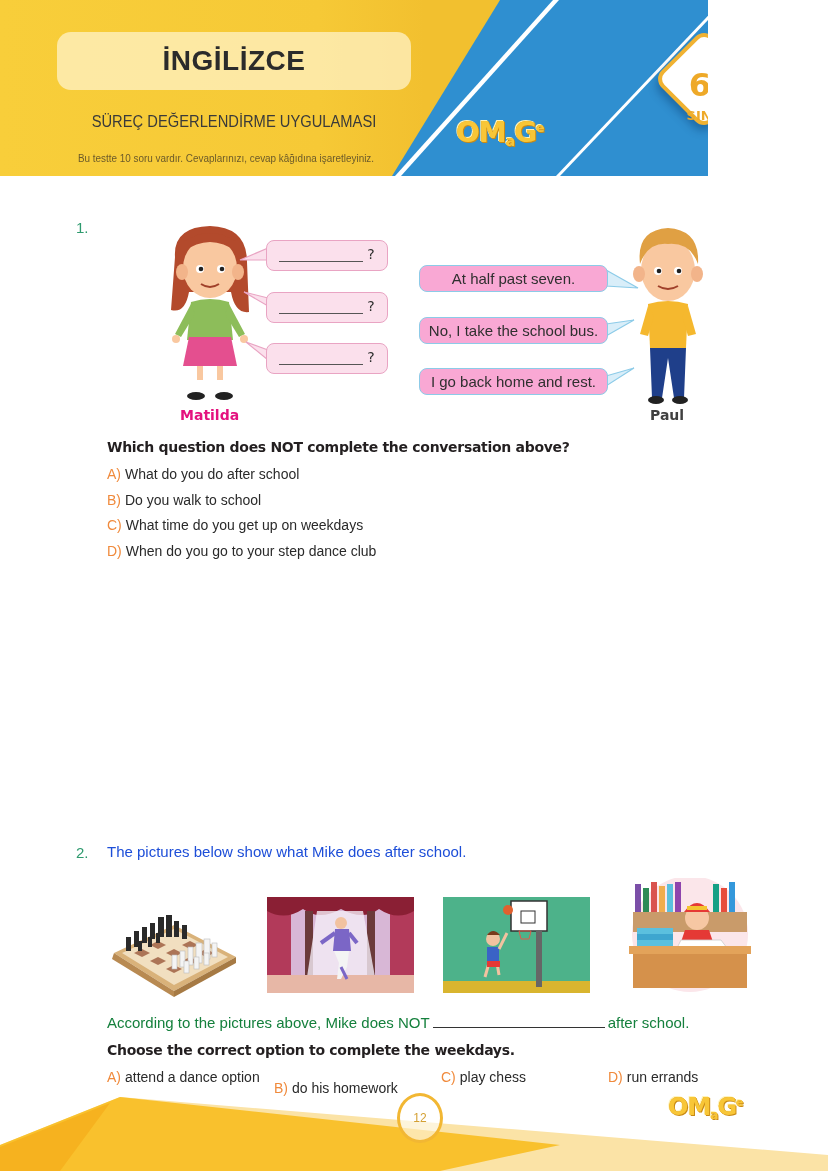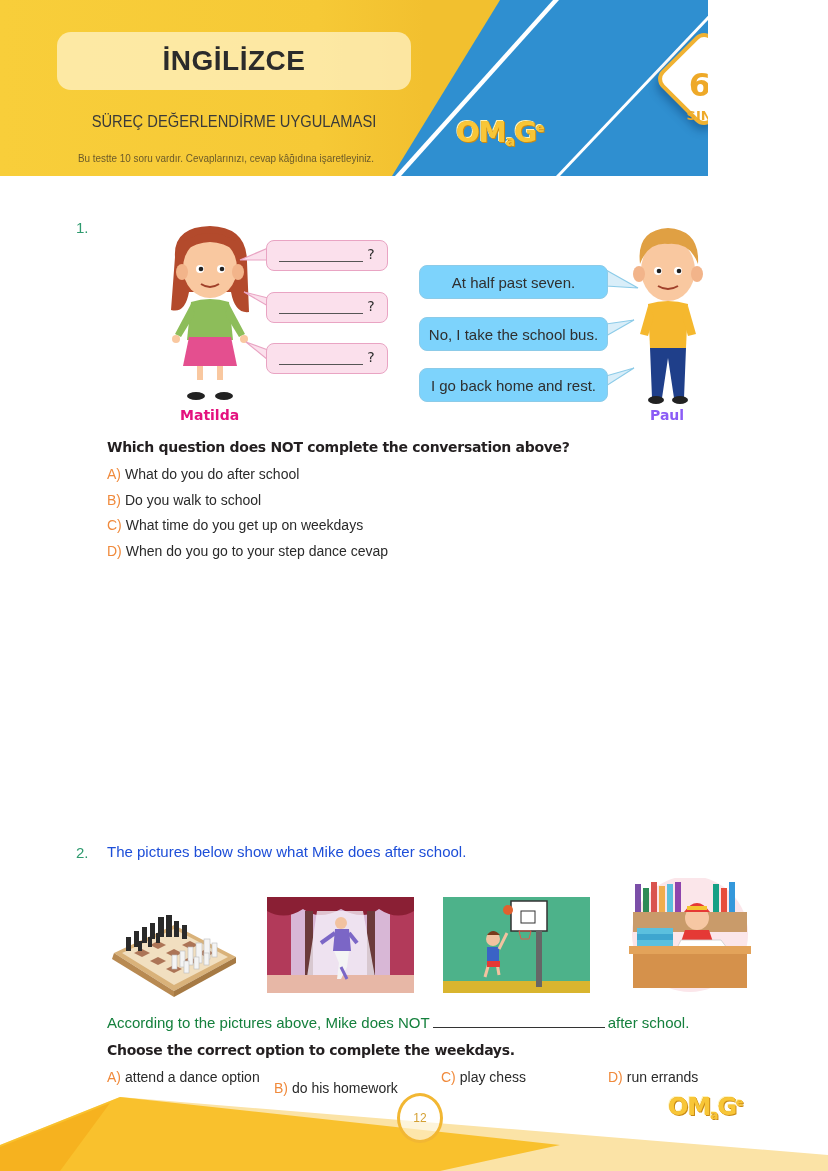--- a/index.html
+++ b/index.html
@@ -43,25 +43,25 @@
   .book-label { left: 741px; top: 163px; width: 48px; font-size: 4px; font-weight: normal; }
 
   
   .qnum { position: absolute; font-family: "Liberation Sans", sans-serif; font-size: 15px; color: #2e9a6e; }
   .q1num { left: 76px; top: 219px; }
   .q2num { left: 76px; top: 844px; }
 
   .character { position: absolute; }
   .name-label { position: absolute; font-family: "DejaVu Sans", sans-serif; font-weight: bold; font-size: 14px; }
   .name-matilda { left: 180px; top: 407px; color: #e4127f; }
-  .name-paul { left: 650px; top: 407px; color: #8b5cf6; }
+  .name-paul { left: 650px; top: 407px; color: #404040; }
 
   .bubble { position: absolute; border-radius: 8px; display: flex; align-items: center; justify-content: center; font-size: 14px; color: #2f2f2f; }
   .bubble.pink { background: #fbe0ec; border: 1.5px solid #e9a4c3; width: 122px; height: 31px; left: 266px; }
-  .bubble.blue { background: #7dd3fc; border: 1.5px solid #8ccbe8; width: 189px; height: 34px; left: 419px; font-family: "Liberation Sans", sans-serif; font-size: 15px; }
+  .bubble.blue { background: #f9a8d4; border: 1.5px solid #8ccbe8; width: 189px; height: 27px; left: 419px; font-family: "Liberation Sans", sans-serif; font-size: 15px; }
   .bubble .blank-line { display: inline-block; width: 84px; border-bottom: 1px solid #555; margin-right: 4px; height: 12px; }
   .bubble .qmark { font-size: 14px; margin-top: -4px; }
 
   .prompt-bold { position: absolute; font-family: "DejaVu Sans", sans-serif; font-weight: bold; font-size: 14px; color: #231f20; letter-spacing: -0.3px; }
   .q1-prompt { left: 107px; top: 439px; }
   .option { position: absolute; font-family: "Liberation Sans", sans-serif; font-size: 14px; color: #2a2a2a; }
   .option .letter { color: #f08a3c; margin-right: 4px; }
 
   
   .q2-intro { position: absolute; left: 107px; top: 843px; font-family: "Liberation Sans", sans-serif; font-size: 15px; color: #1d4ed8; }
@@ -177,21 +177,21 @@
   <ellipse cx="30" cy="176" rx="8" ry="4" fill="#222"></ellipse>
     <ellipse cx="54" cy="176" rx="8" ry="4" fill="#222"></ellipse>
 </svg>
 <div class="name-label name-paul">Paul</div>
 
 <div class="prompt-bold q1-prompt">Which question does NOT complete the conversation above?</div>
 
 <div class="option" style="left:107px; top:466px;"><span class="letter">A)</span><span>What do you do after school</span></div>
 <div class="option" style="left:107px; top:492px;"><span class="letter">B)</span><span>Do you walk to school</span></div>
 <div class="option" style="left:107px; top:517px;"><span class="letter">C)</span><span>What time do you get up on weekdays</span></div>
-<div class="option" style="left:107px; top:543px;"><span class="letter">D)</span><span>When do you go to your step dance cevap</span></div>
+<div class="option" style="left:107px; top:543px;"><span class="letter">D)</span><span>When do you go to your step dance club</span></div>
 
 <div class="qnum q2num">2.</div>
 <div class="q2-intro">The pictures below show what Mike does after school.</div>
 
 <svg class="pic" style="left:108px; top:905px;" width="132" height="92" viewBox="0 0 132 92">
   <polygon points="6,48 66,20 128,52 66,86" fill="#d9b27a"></polygon>
   <polygon points="6,48 66,86 66,92 4,54" fill="#b88a52"></polygon>
   <polygon points="66,86 128,52 128,58 66,92" fill="#a67a44"></polygon>
   <polygon points="14,48 66,24 120,52 66,80" fill="#f1dfc0"></polygon>
   <g fill="#9c5a3c" opacity="0.8">

